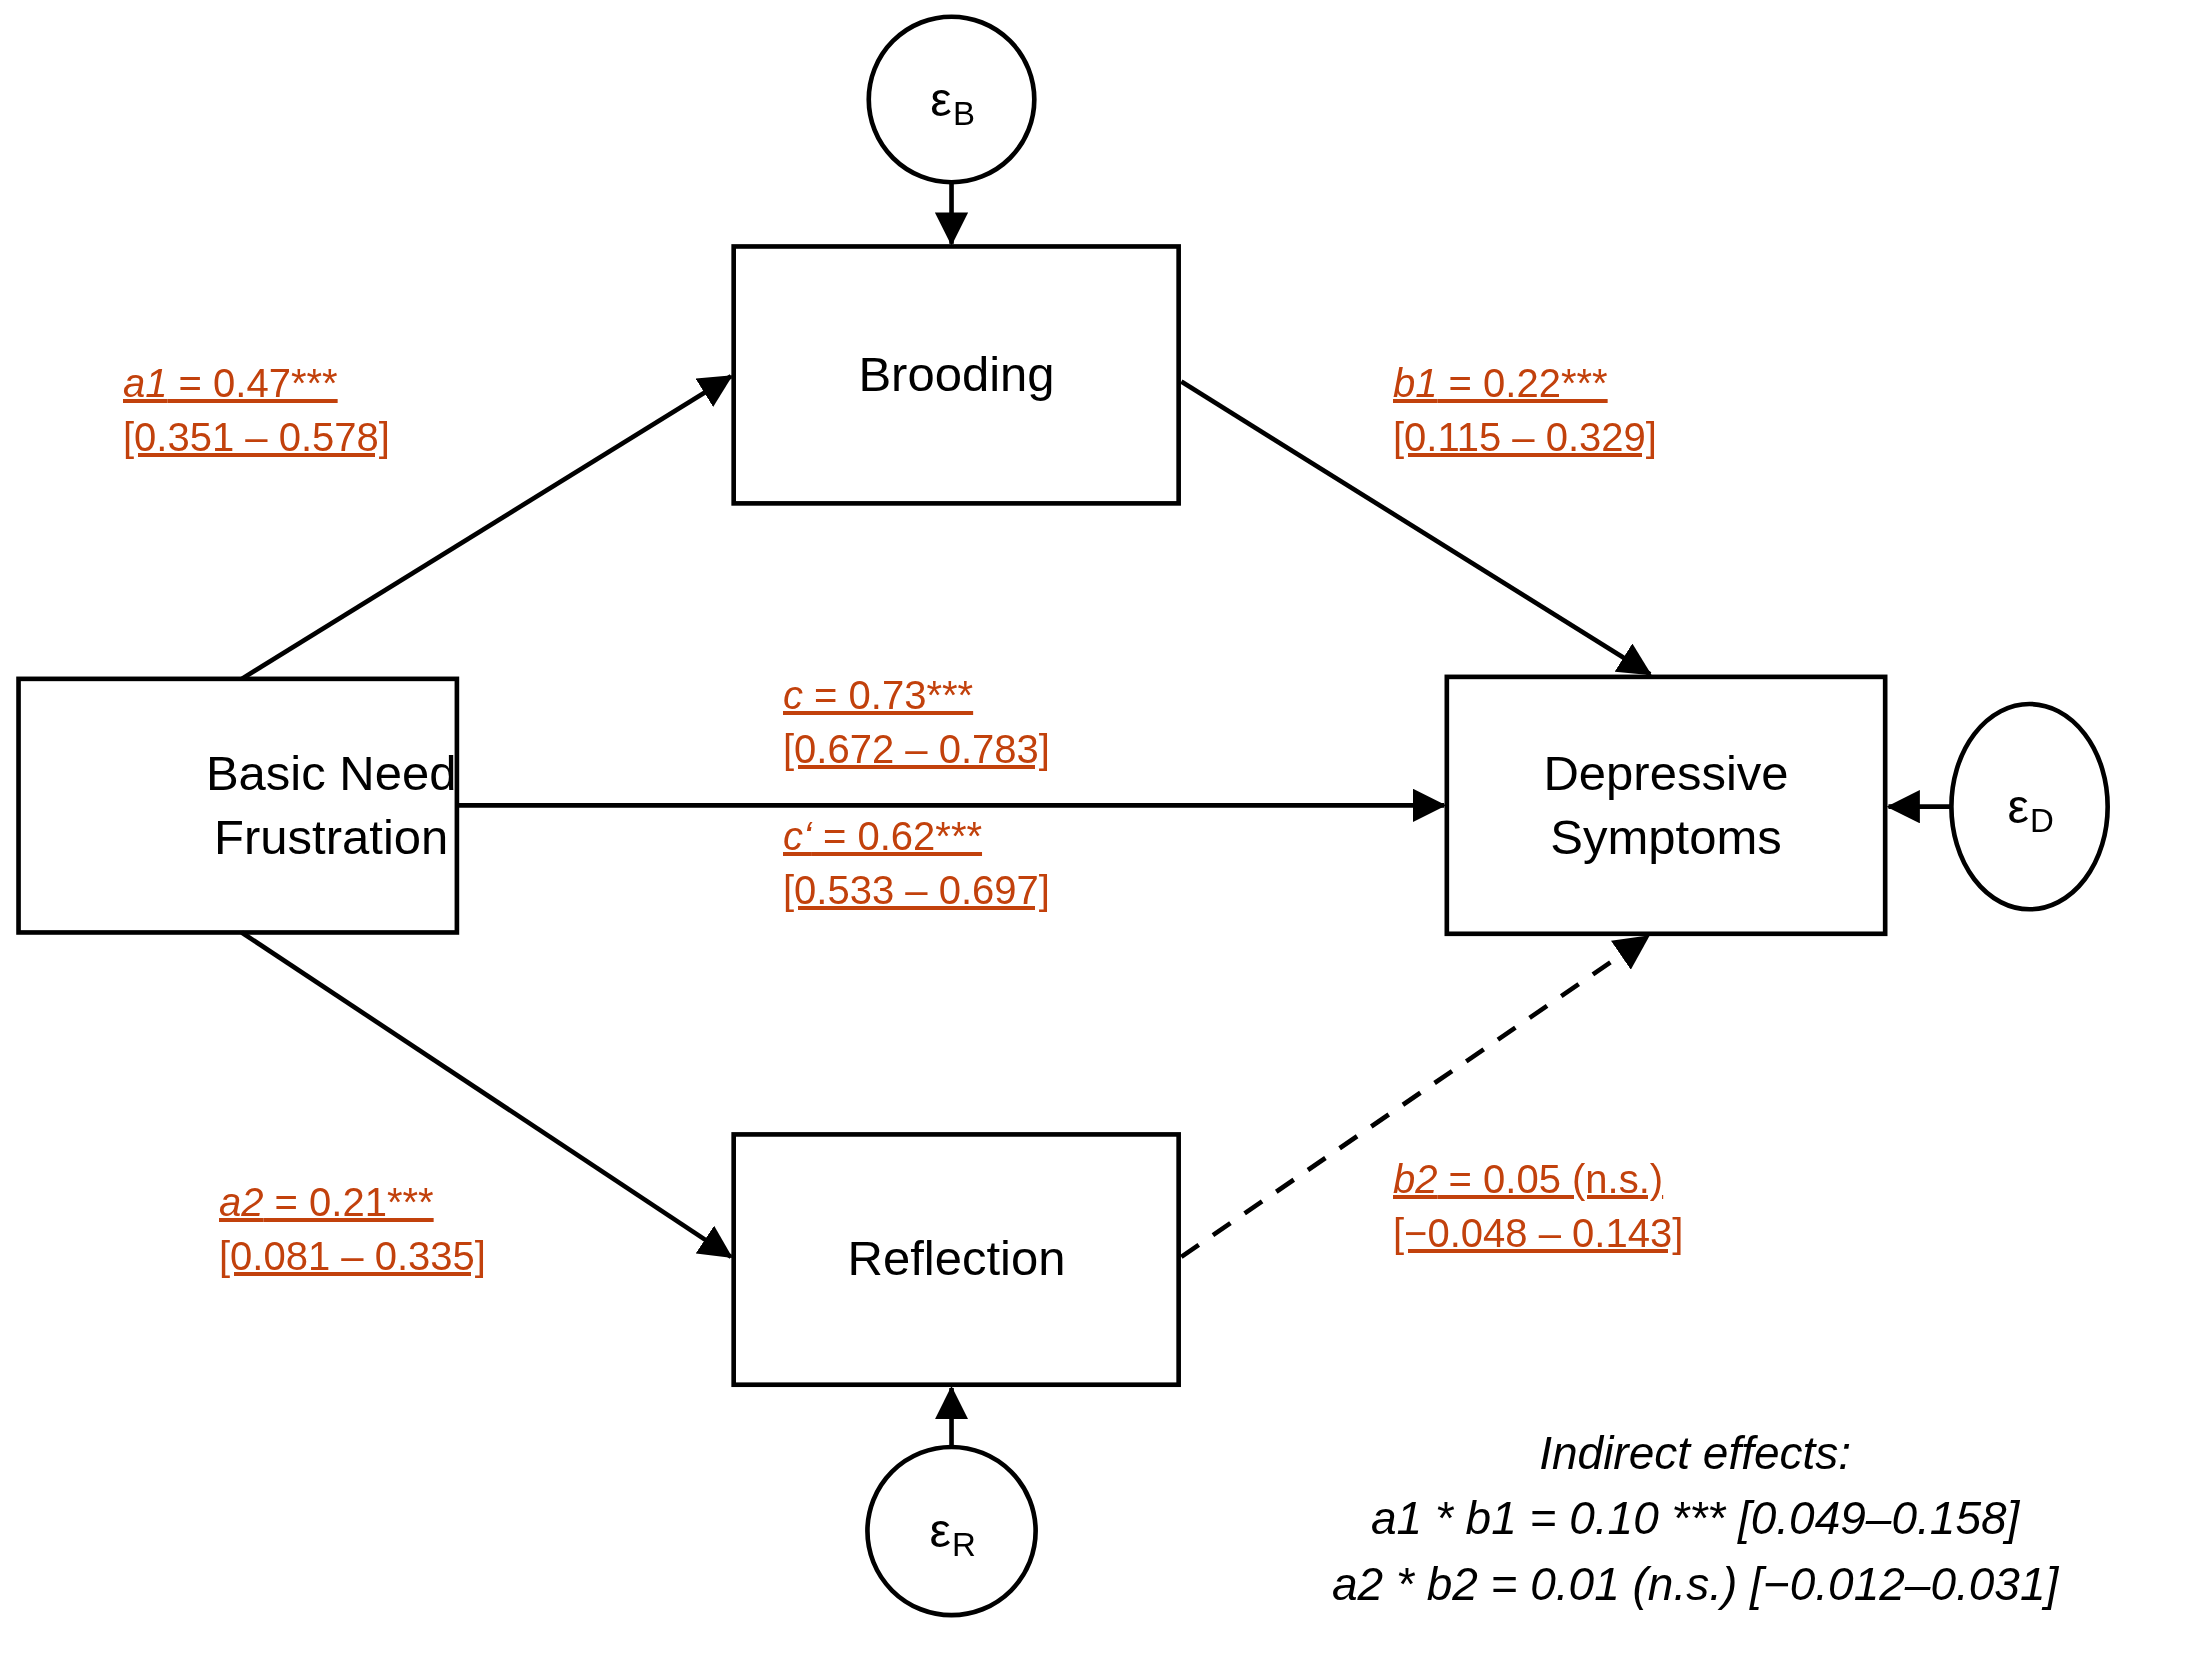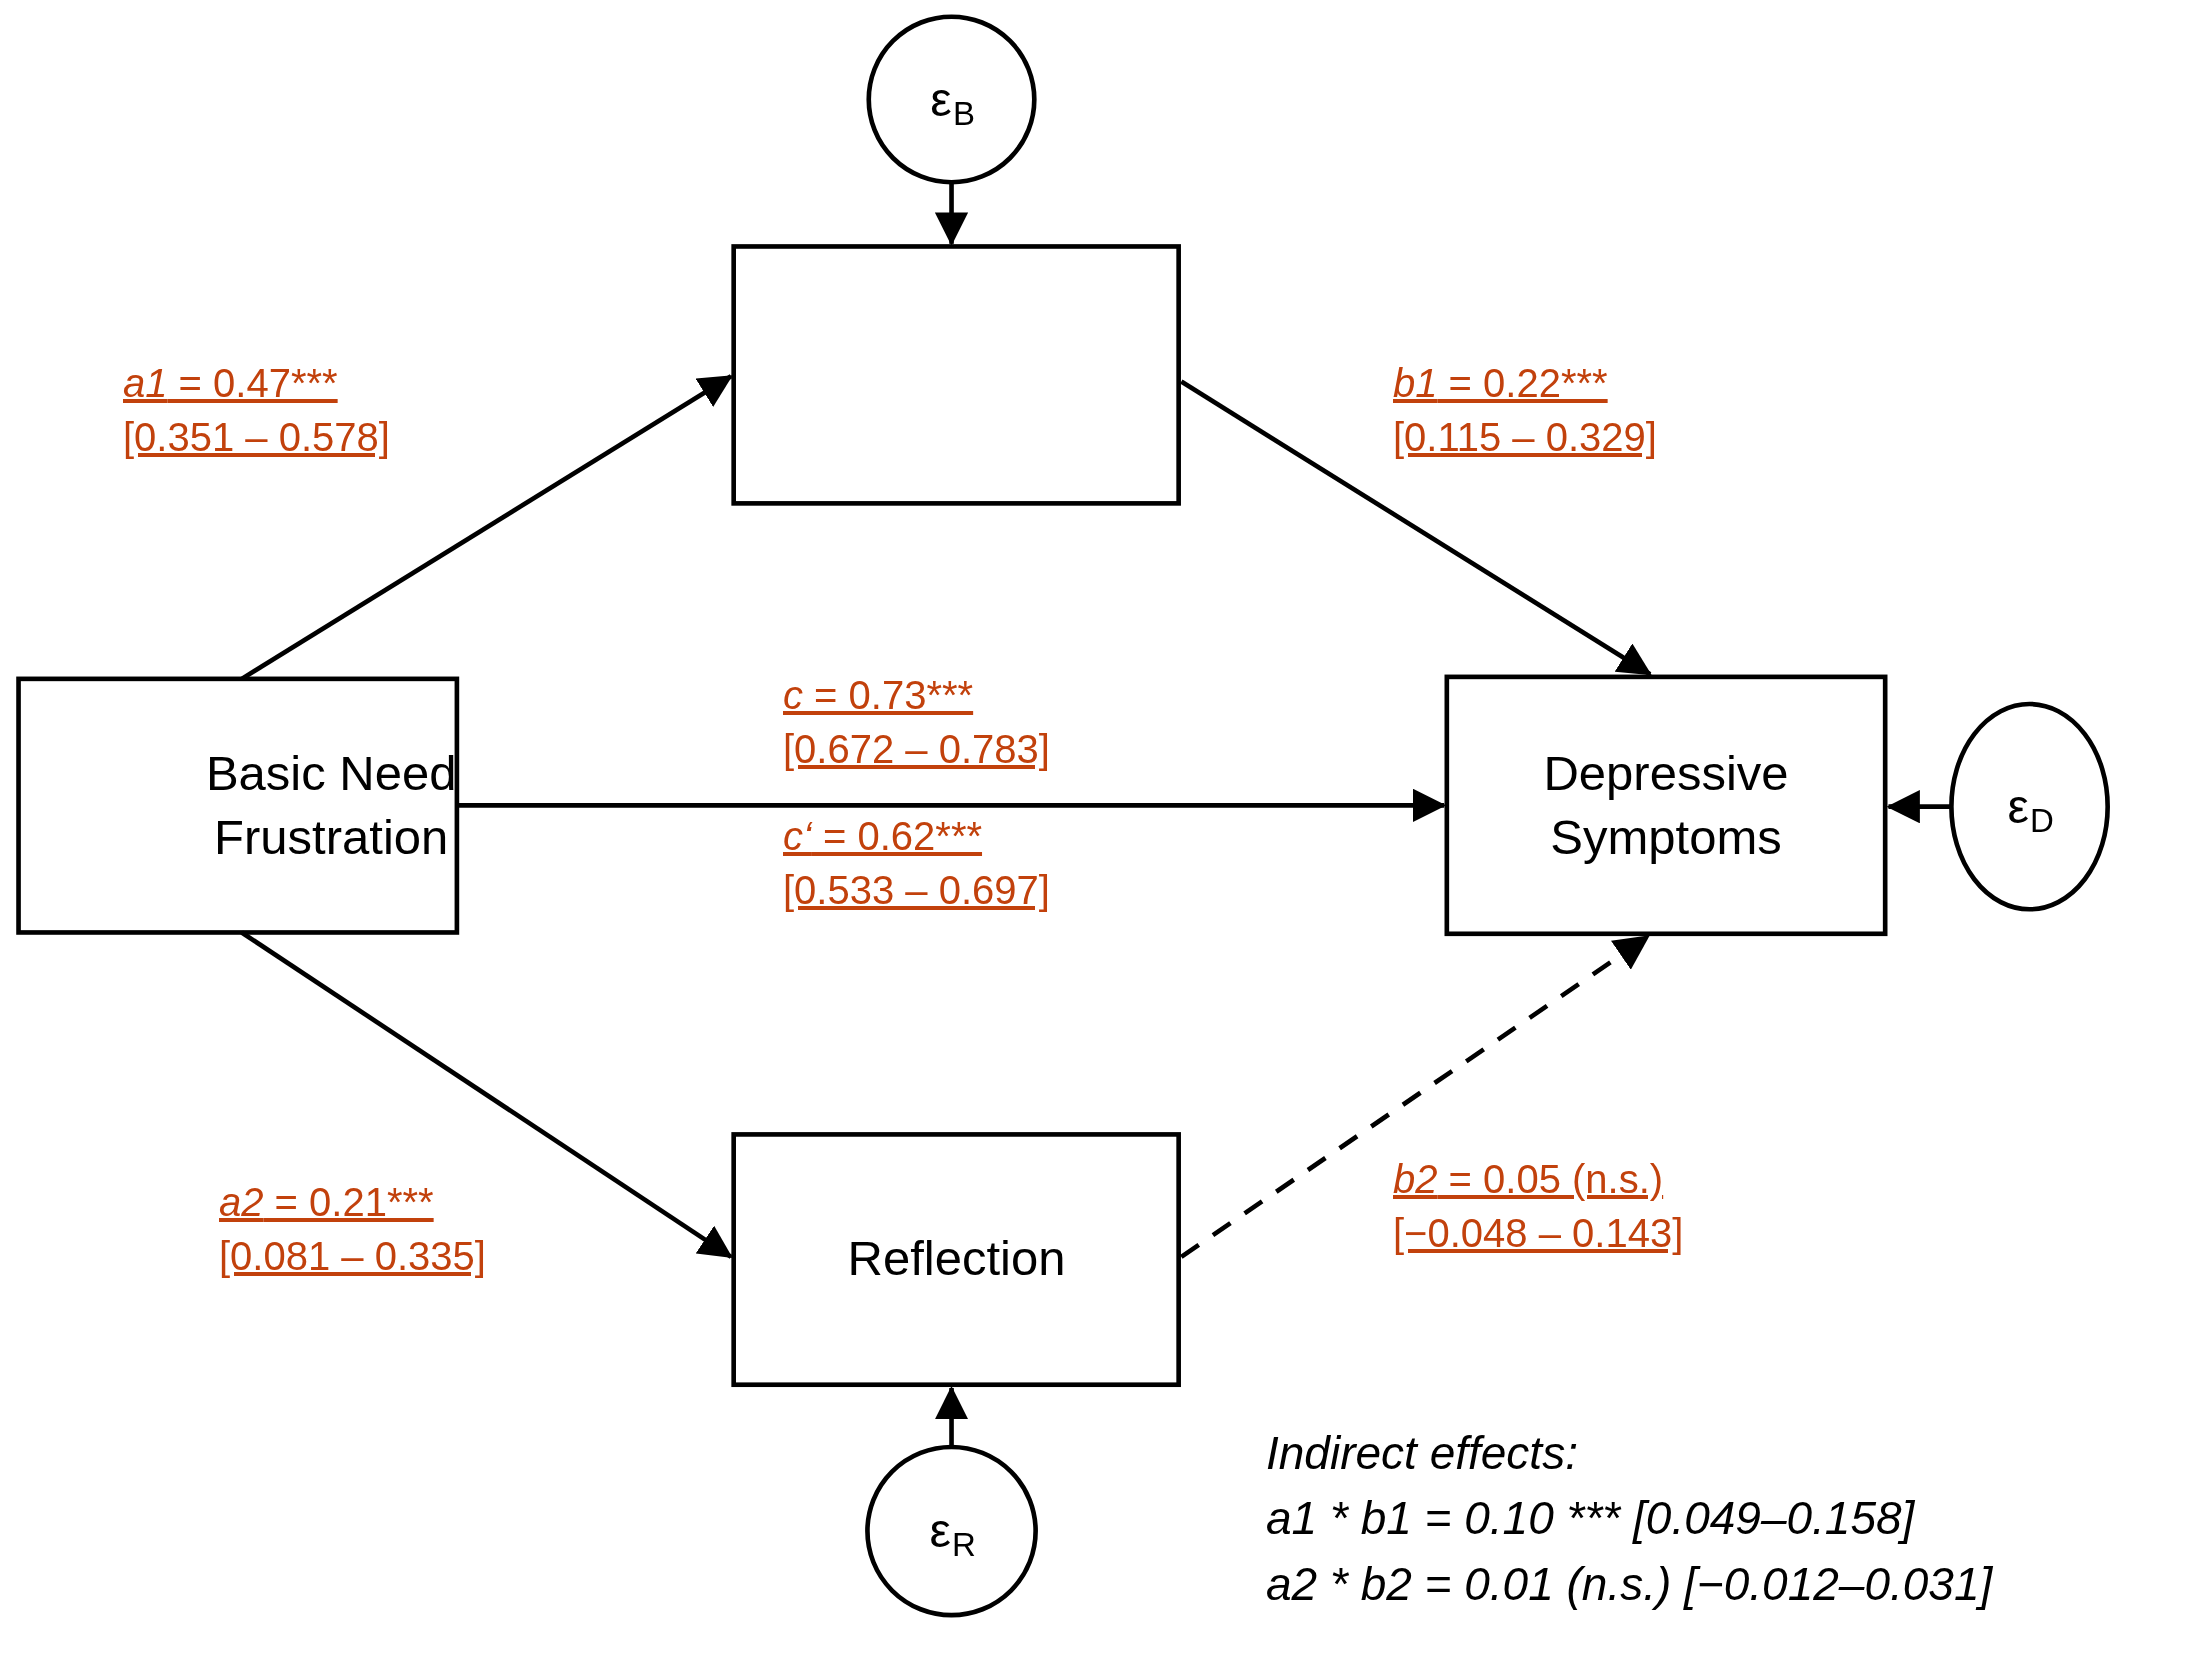--- a/index.html
+++ b/index.html
@@ -88,20 +88,23 @@
 
     <line x1="365" y1="1408" x2="1104" y2="1898" stroke="#000000" stroke-width="7" marker-end="url(#arrowSolid)"></line>
 
     <line x1="1784" y1="1898" x2="2489" y2="1414" stroke="#000000" stroke-width="7" stroke-dasharray="32 26" marker-end="url(#arrowDash)"></line>
   </svg>
 
   <div class="node-label" style="left:18.5px;top:679px;width:438px;height:254px;justify-content:flex-end;">
     <span>Basic Need<br>Frustration</span>
   </div>
 
+  <div class="node-label" style="left:734px;top:246px;width:445px;height:257px;">
+    <span>Brooding</span>
+  </div>
 
   <div class="node-label" style="left:734px;top:1134px;width:445px;height:250px;">
     <span>Reflection</span>
   </div>
 
   <div class="node-label" style="left:1447px;top:677px;width:438px;height:257px;">
     <span>Depressive<br>Symptoms</span>
   </div>
 
   <div class="err-label" style="left:869px;top:72px;width:166px;height:60px;">
@@ -142,20 +145,20 @@
   <div class="path-label" style="left:219px;top:1175px;">
     <div><span class="coef">a2</span><span> = 0.21***</span></div>
     <div>[0.081 – 0.335]</div>
   </div>
 
   <div class="path-label" style="left:1385px;top:1152px;margin-left:8px;">
     <div><span class="coef">b2</span><span> = 0.05 (n.s.)</span></div>
     <div>[−0.048 – 0.143]</div>
   </div>
 
-  <div class="ind-block" style="left:1266px;top:1421px;">
+  <div class="ind-block" style="left:1332px;top:1421px;text-align:center;">
     <div>Indirect effects:</div>
     <div>a1 * b1 = 0.10 *** [0.049–0.158]</div>
     <div>a2 * b2 = 0.01 (n.s.) [−0.012–0.031]</div>
   </div>
 
 </div>
 
 
 </body></html>

